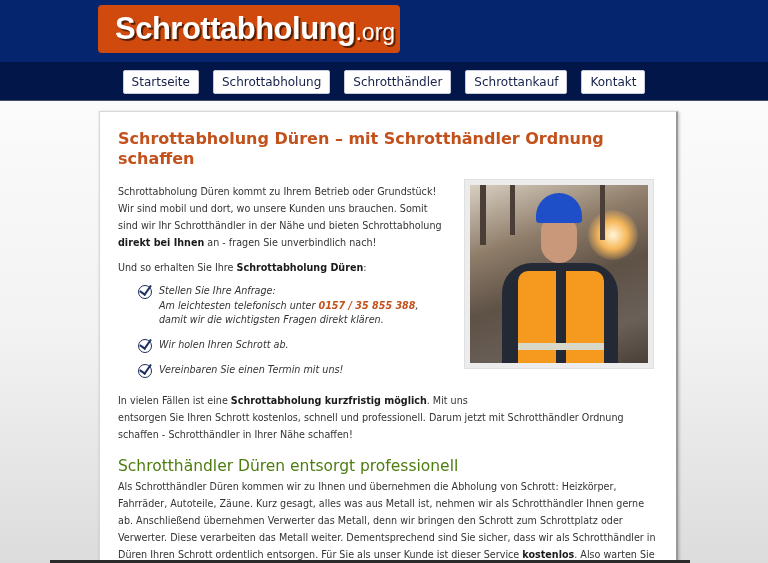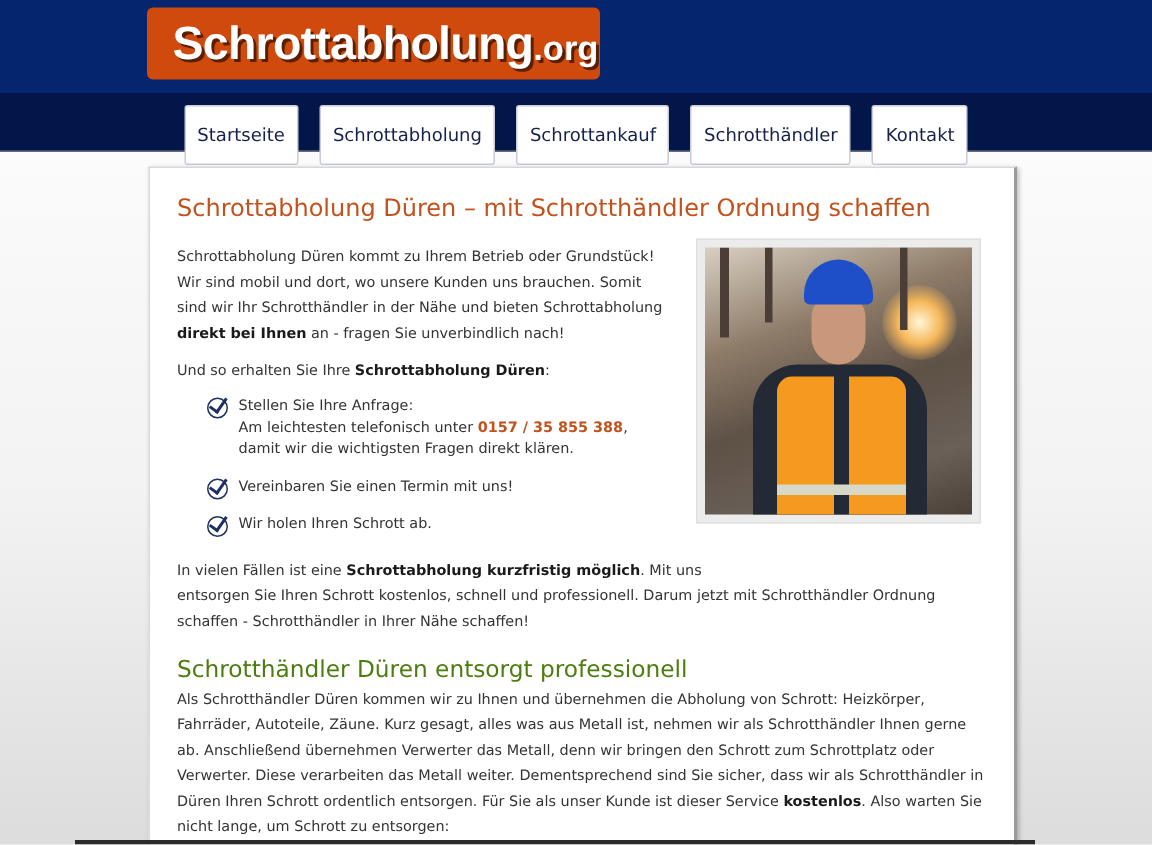--- a/index.html
+++ b/index.html
@@ -23,21 +23,21 @@
     display: flex; align-items: center;
     padding-left: 17px;
     color: #fff;
     font-family: "Liberation Sans", sans-serif;
     font-weight: bold;
     font-size: 31px;
     letter-spacing: -0.5px;
     text-shadow: 2px 2px 0 #5a1e00;
   }
   .logo .tld {
-    font-weight: bold;
+    font-weight: normal;
     font-size: 23px;
     margin-top: 6px;
     letter-spacing: 0;
   }
   .hotline {
     position: absolute;
     right: 92px; top: 8px;
     text-align: right;
     color: #fff;
   }
@@ -65,40 +65,40 @@
     background: #03164a;
     display: flex; justify-content: center; align-items: flex-start;
     gap: 14px;
     padding-top: 8px;
     border-bottom: 1px solid #42505c;
   }
   .nav-btn {
     background: #fff;
     border: 1px solid #c8ccd8;
     border-radius: 2px;
-    height: 40px;
+    height: 24px;
     padding: 0 8px;
     display: flex; align-items: center;
     font-size: 12px;
     color: #16204a;
     cursor: pointer;
   }
   .content-box {
     position: absolute;
     left: 99px; top: 111px;
     width: 579px; height: 460px;
     background: #fff;
     border: 1px solid #d8d8d8;
     border-right: 2px solid #9a9a9a;
     box-shadow: 1px 1px 3px rgba(0,0,0,0.25);
     padding: 17px 18px 0 18px;
   }
   h1 {
     font-size: 16px;
-    font-weight: normal;
+    font-weight: bold;
     color: #c2511c;
     line-height: 20px;
     margin-bottom: 14px;
   }
   h2 {
     font-size: 15.5px;
     font-weight: normal;
     color: #4d7c0f;
     line-height: 20px;
     margin-top: 13px;
@@ -162,20 +162,21 @@
     width: 86px; height: 7px; background: #d8d8c8;
   }
   ul.steps {
     list-style: none;
     margin-left: 20px;
     margin-top: 6px;
   }
   ul.steps li {
     display: flex;
     margin-bottom: 10px;
+    font-style: italic;
   }
   ul.steps li .txt { line-height: 14.5px; }
   .check-icon {
     width: 14px; height: 14px;
     border: 1.5px solid #1d3060;
     border-radius: 50%;
     margin-right: 7px;
     margin-top: 1px;
     flex-shrink: 0;
     position: relative;
@@ -204,22 +205,22 @@
 <header class="header-top">
   <div class="logo">
     <span>Schrottabholung</span>
       <span class="tld">.org</span>
   </div>
 </header>
 
 <nav class="navbar">
   <a class="nav-btn">Startseite</a>
   <a class="nav-btn">Schrottabholung</a>
+  <a class="nav-btn">Schrotthändler</a>
   <a class="nav-btn">Schrottankauf</a>
-  <a class="nav-btn">Schrotthändler</a>
   <a class="nav-btn">Kontakt</a>
 </nav>
 
 <main class="content-box">
   <h1>Schrottabholung Düren – mit Schrotthändler Ordnung schaffen</h1>
 
   <div class="intro-row">
     <div class="intro-text">
       <p><span>Schrottabholung Düren kommt zu Ihrem Betrieb oder Grundstück! Wir sind mobil und dort, wo unsere Kunden uns brauchen. Somit sind wir Ihr Schrotthändler in der Nähe und bieten Schrottabholung </span><b>direkt bei Ihnen</b><span> an - fragen Sie unverbindlich nach!</span></p>
       <p><span>Und so erhalten Sie Ihre </span><b>Schrottabholung Düren</b><span>:</span></p>
@@ -227,25 +228,25 @@
       <ul class="steps">
         <li>
           <span class="check-icon"></span>
           <span class="txt">
             <span>Stellen Sie Ihre Anfrage:</span><br>
             <span>Am leichtesten telefonisch unter </span><span class="orange-num">0157 / 35 855 388</span><span>, damit wir die wichtigsten Fragen direkt klären.</span>
           </span>
         </li>
         <li>
           <span class="check-icon"></span>
-          <span class="txt">Vereinbaren Sie einen Termin mit uns!</span>
+          <span class="txt">Wir holen Ihren Schrott ab.</span>
         </li>
         <li>
           <span class="check-icon"></span>
-          <span class="txt">Wir holen Ihren Schrott ab.</span>
+          <span class="txt">Vereinbaren Sie einen Termin mit uns!</span>
         </li>
       </ul>
     </div>
 
     <div class="photo-frame">
       <div class="photo" title="Arbeiter mit blauem Helm und Warnweste vor Schrottplatz">
         <div class="sun"></div>
         <div class="beam" style="left:10px;top:0;width:6px;height:60px;"></div>
         <div class="beam" style="left:40px;top:0;width:5px;height:50px;"></div>
         <div class="beam" style="left:130px;top:0;width:5px;height:55px;"></div>

